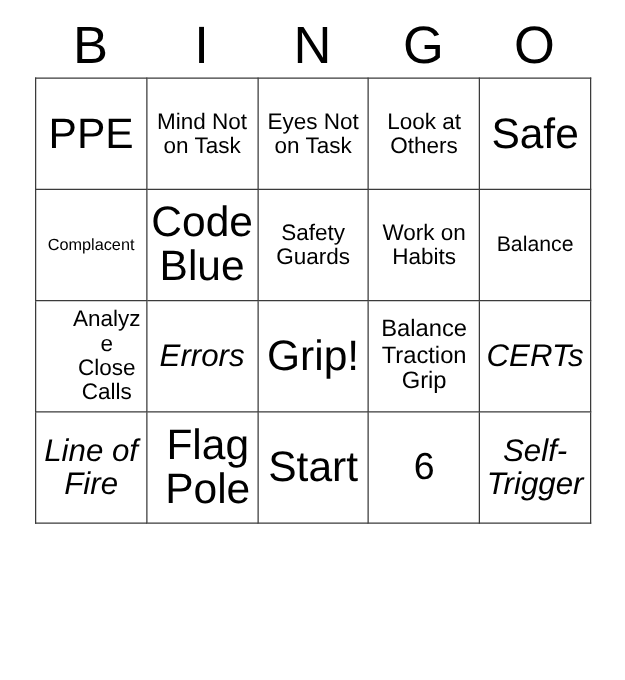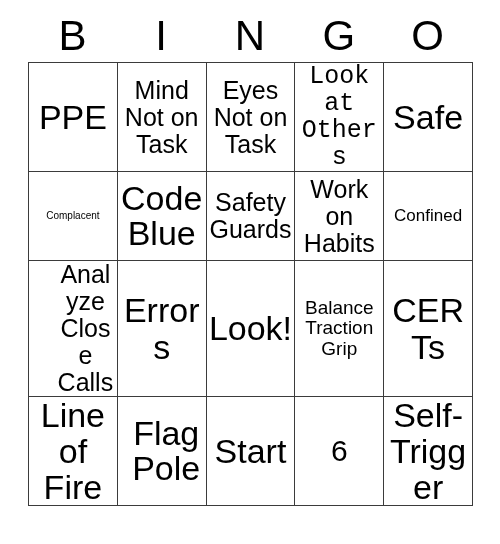--- a/index.html
+++ b/index.html
@@ -61,25 +61,25 @@
     overflow: hidden;
     word-wrap: break-word;
   }
   .cell-text {
     display: block;
     line-height: 1.04;
     font-weight: 400;
   }
 
   
-  .fs-xxs { font-size: 10px; line-height: 1.05; }
+  .fs-xxs { font-size: 13px; line-height: 1.05; }
   .fs-xs  { font-size: 17px; line-height: 1.06; }
   .fs-s   { font-size: 19px; line-height: 1.08; }
-  .fs-m   { font-size: 25px; line-height: 1.08; }
-  .fs-l   { font-size: 34px; line-height: 1.06; }
+  .fs-m   { font-size: 18px; line-height: 1.08; }
+  .fs-l   { font-size: 25px; line-height: 1.06; font-style: italic; }
   .fs-xl  { font-size: 30px; line-height: 1.04; }
   .fs-xxl { font-size: 34px; line-height: 1.02; text-align: center; }
 </style>
 </head>
 <body style="background: rgb(255, 255, 255); color: rgb(0, 0, 0);">
 
 <div id="bingo-card">
 
   <div class="header-row">
     <div class="header-cell">B</div>
@@ -94,53 +94,53 @@
       <tr>
         <td style="border-color: rgb(59, 59, 59);">
             <span class="cell-text fs-xxl">PPE</span>
           </td>
         <td style="border-color: rgb(59, 59, 59);">
             <span class="cell-text fs-m">Mind Not on Task</span>
           </td>
         <td style="border-color: rgb(59, 59, 59); border-radius: 32px;">
             <span class="cell-text fs-m">Eyes Not on Task</span>
           </td>
-        <td style="border-color: rgb(59, 59, 59); font-family: Liberation Mono, monospace;">
+        <td style="border-color: rgb(59, 59, 59);">
             <span class="cell-text fs-m">Look at Others</span>
           </td>
         <td style="border-color: rgb(59, 59, 59);">
             <span class="cell-text fs-xxl">Safe</span>
           </td>
       </tr>
       <tr>
         <td style="border-color: rgb(59, 59, 59);">
             <span class="cell-text fs-xxs">Complacent</span>
           </td>
         <td style="border-color: rgb(59, 59, 59); margin-top: 28px;">
             <span class="cell-text fs-xxl">Code Blue</span>
           </td>
         <td style="border-color: rgb(59, 59, 59);">
             <span class="cell-text fs-m">Safety Guards</span>
           </td>
         <td style="border-color: rgb(59, 59, 59);">
             <span class="cell-text fs-m">Work on Habits</span>
           </td>
         <td style="border-color: rgb(59, 59, 59);">
-            <span class="cell-text fs-xs">Confined</span>
+            <span class="cell-text fs-xs">Balance</span>
           </td>
       </tr>
       <tr>
         <td style="border-color: rgb(59, 59, 59); padding-left: 26px;">
             <span class="cell-text fs-m">Analyze Close Calls</span>
           </td>
         <td style="border-color: rgb(59, 59, 59);">
             <span class="cell-text fs-l">Errors</span>
           </td>
         <td style="border-color: rgb(59, 59, 59);">
-            <span class="cell-text fs-xxl">Look!</span>
+            <span class="cell-text fs-xxl">Grip!</span>
           </td>
         <td style="border-color: rgb(59, 59, 59);">
             <span class="cell-text fs-s">Balance Traction Grip</span>
           </td>
         <td style="border-color: rgb(59, 59, 59);">
             <span class="cell-text fs-l">CERTs</span>
           </td>
       </tr>
       <tr>
         <td style="border-color: rgb(59, 59, 59);">

